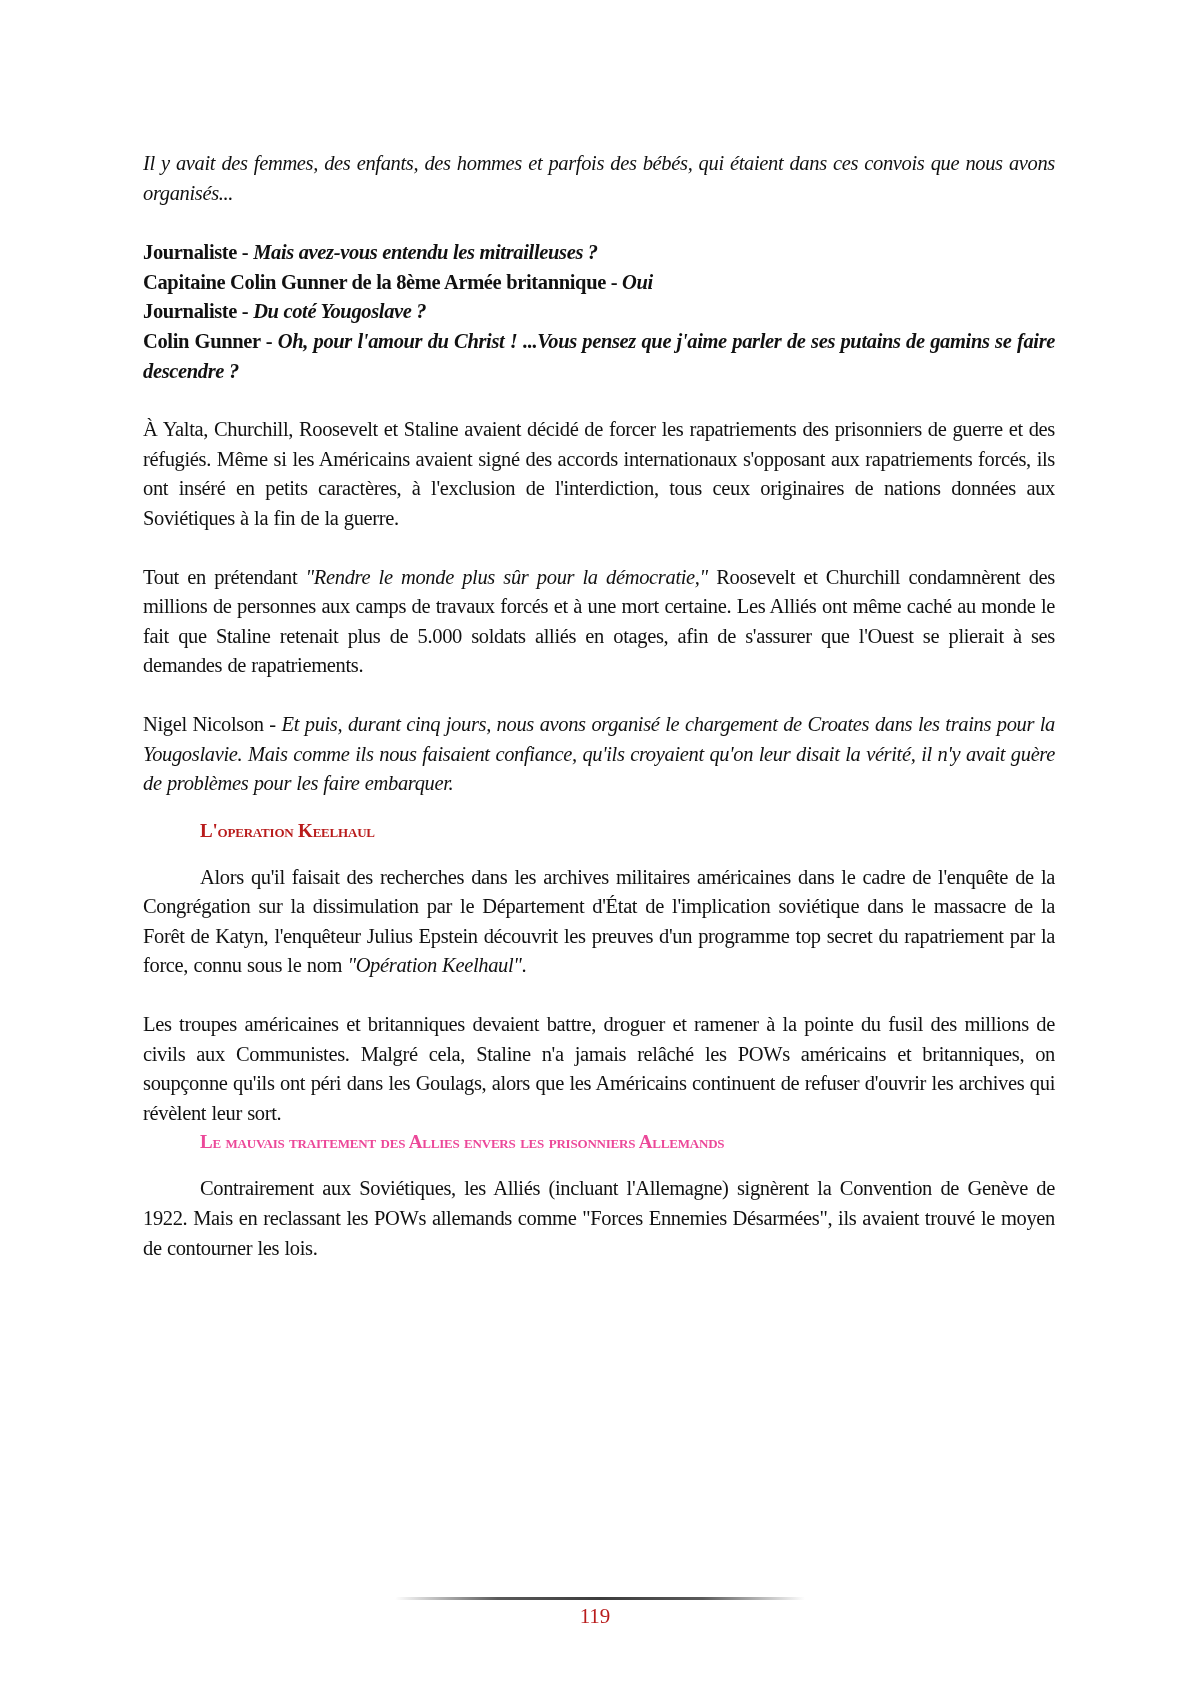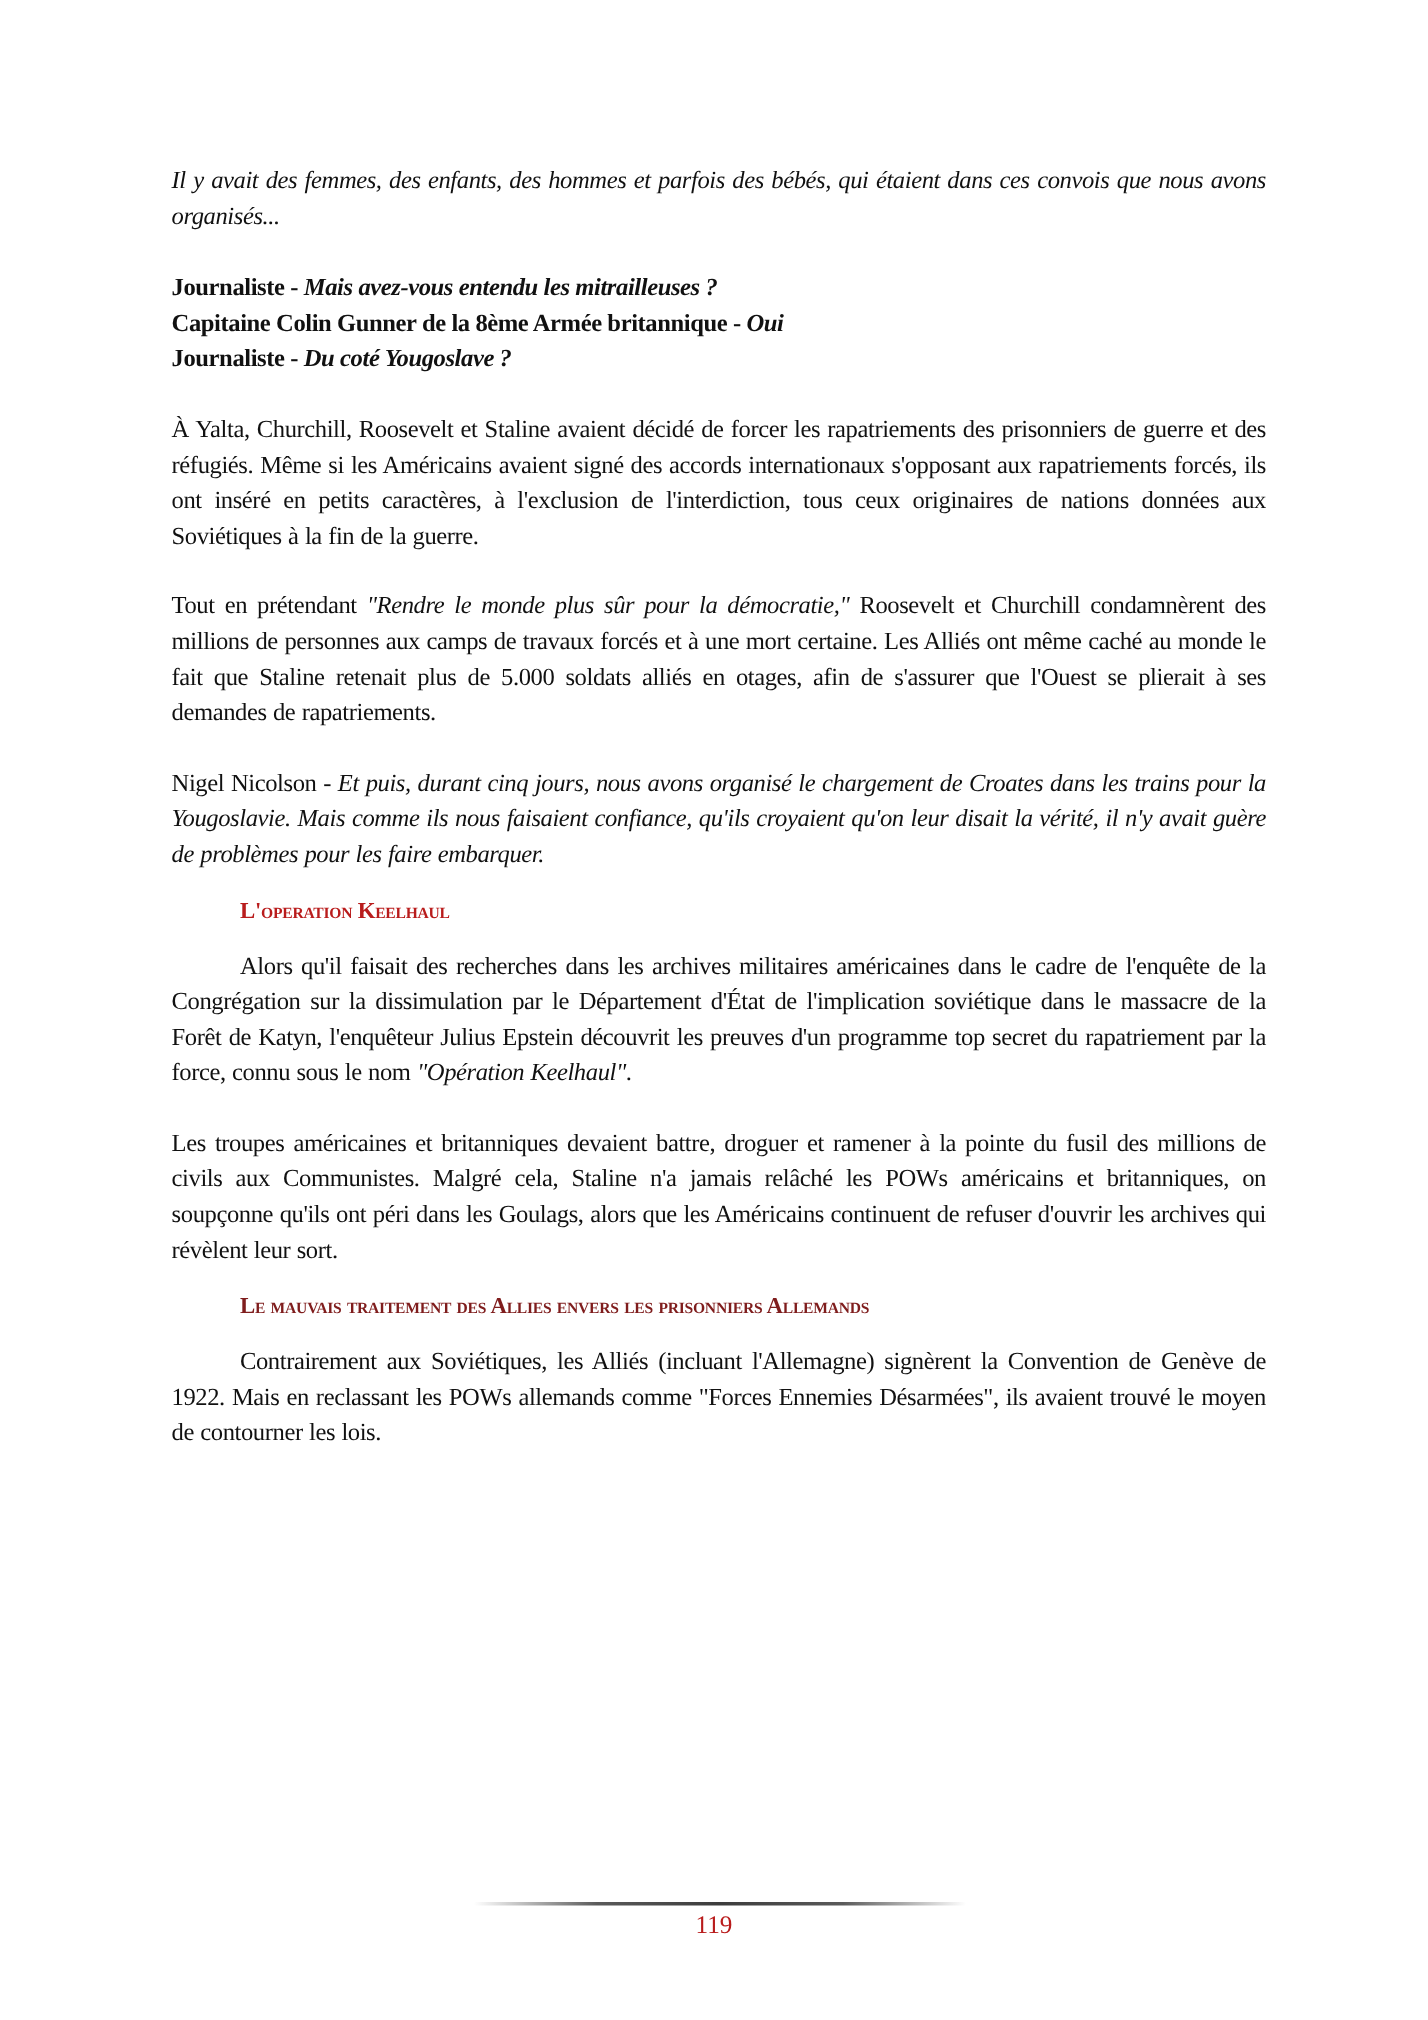--- a/index.html
+++ b/index.html
@@ -10,21 +10,21 @@
     body {
       width: 1190px;
       height: 1683px;
       position: relative;
       overflow: hidden;
       font-family: "Liberation Serif", "DejaVu Serif", serif;
       color: #111111;
     }
     .page {
       position: absolute;
-      left: 0; top: 0;
+      left: 0; top: 12px;
       width: 1190px;
       height: 1588px;
       background: #ffffff;
     }
     .column {
       position: absolute;
       left: 143px;
       top: 137px;
       width: 912px;
     }
@@ -95,41 +95,44 @@
     <div class="gap-1">
       <p class="dialog-line">
         <span>Journaliste - </span><span class="it">Mais avez-vous entendu les mitrailleuses ?</span>
       </p>
       <p class="dialog-line">
         <span>Capitaine Colin Gunner de la 8ème Armée britannique - </span><span class="it">Oui</span>
       </p>
       <p class="dialog-line">
         <span>Journaliste - </span><span class="it">Du coté Yougoslave ?</span>
       </p>
+      <p class="dialog-line">
+        <span>Colin Gunner - </span><span class="it">Oh, pour l'amour du Christ ! ...Vous pensez que j'aime parler de ses putains de gamins se faire descendre ?</span>
+      </p>
     </div>
 
     <p class="para gap-2">À Yalta, Churchill, Roosevelt et Staline avaient décidé de forcer les rapatriements des prisonniers de guerre et des réfugiés. Même si les Américains avaient signé des accords internationaux s'opposant aux rapatriements forcés, ils ont inséré en petits caractères, à l'exclusion de l'interdiction, tous ceux originaires de nations données aux Soviétiques à la fin de la guerre.</p>
 
     <p class="para gap-2">
       <span>Tout en prétendant </span><span class="it">"Rendre le monde plus sûr pour la démocratie,"</span><span> Roosevelt et Churchill condamnèrent des millions de personnes aux camps de travaux forcés et à une mort certaine. Les Alliés ont même caché au monde le fait que Staline retenait plus de 5.000 soldats alliés en otages, afin de s'assurer que l'Ouest se plierait à ses demandes de rapatriements.</span>
     </p>
 
     <p class="para gap-2">
       <span>Nigel Nicolson - </span><span class="it">Et puis, durant cinq jours, nous avons organisé le chargement de Croates dans les trains pour la Yougoslavie. Mais comme ils nous faisaient confiance, qu'ils croyaient qu'on leur disait la vérité, il n'y avait guère de problèmes pour les faire embarquer.</span>
     </p>
 
     <h2 class="heading" style="margin-top: 18px; color: #b91c1c;">L'operation Keelhaul</h2>
 
     <p class="para indent" style="margin-top:18px;">
       <span>Alors qu'il faisait des recherches dans les archives militaires américaines dans le cadre de l'enquête de la Congrégation sur la dissimulation par le Département d'État de l'implication soviétique dans le massacre de la Forêt de Katyn, l'enquêteur Julius Epstein découvrit les preuves d'un programme top secret du rapatriement par la force, connu sous le nom </span><span class="it">"Opération Keelhaul"</span><span>.</span>
     </p>
 
     <p class="para gap-2">Les troupes américaines et britanniques devaient battre, droguer et ramener à la pointe du fusil des millions de civils aux Communistes. Malgré cela, Staline n'a jamais relâché les POWs américains et britanniques, on soupçonne qu'ils ont péri dans les Goulags, alors que les Américains continuent de refuser d'ouvrir les archives qui révèlent leur sort.</p>
 
-    <h2 class="heading" style="margin-top: 18px; color: #7f1d1d;">Le mauvais traitement des Allies envers les prisonniers Allemands</h2>
+    <h2 class="heading" style="color: #ec4899;">Le mauvais traitement des Allies envers les prisonniers Allemands</h2>
 
     <p class="para indent" style="margin-top:18px;">Contrairement aux Soviétiques, les Alliés (incluant l'Allemagne) signèrent la Convention de Genève de 1922. Mais en reclassant les POWs allemands comme "Forces Ennemies Désarmées", ils avaient trouvé le moyen de contourner les lois.</p>
 
   </div>
 
   <div class="footer">
     <div class="footer-rule"></div>
     <div class="page-number">119</div>
   </div>
 </div>

